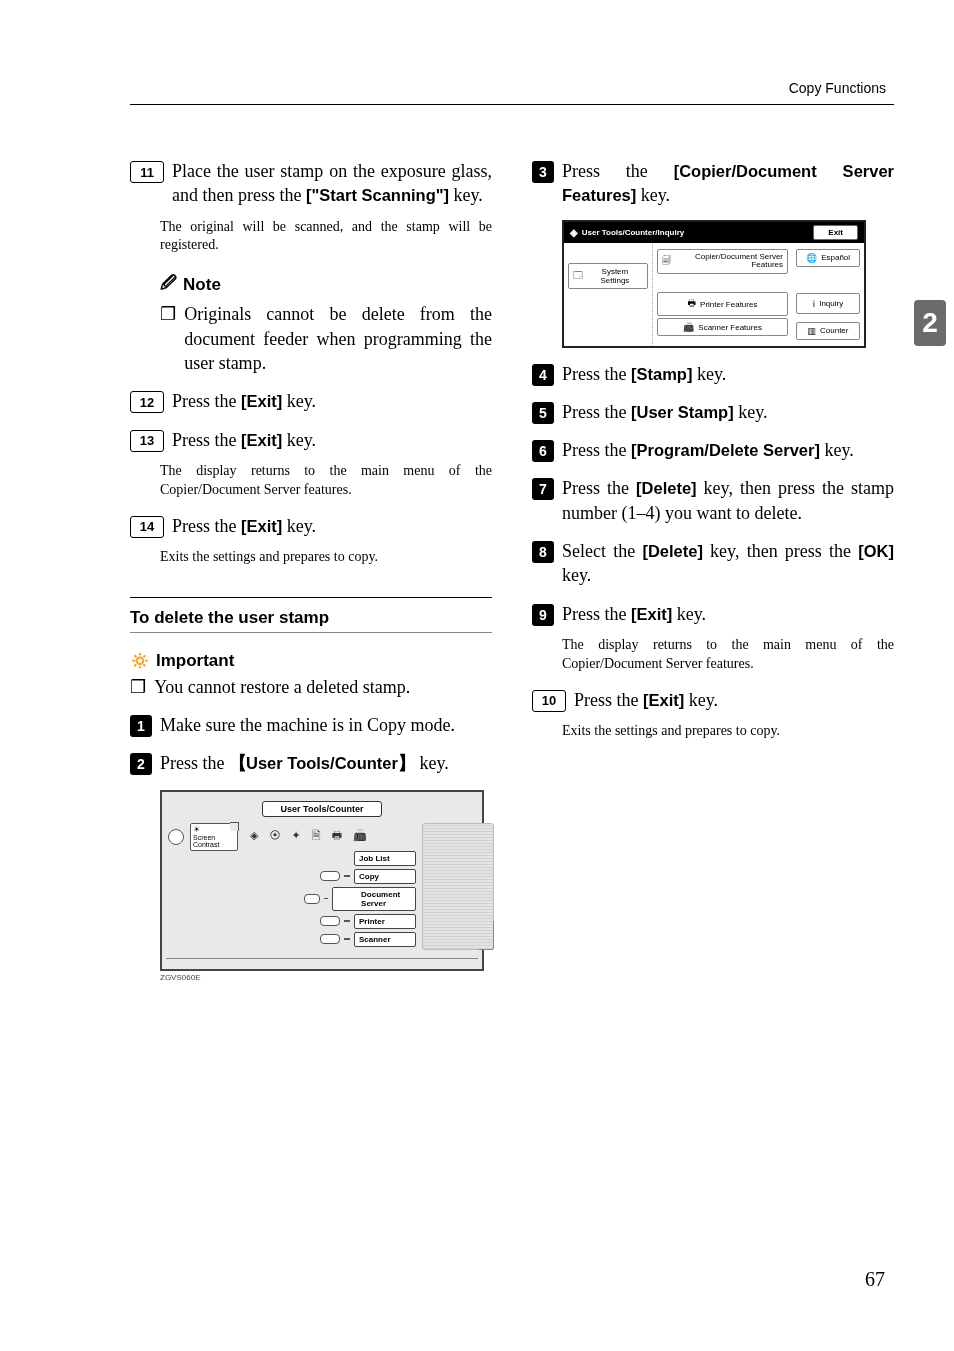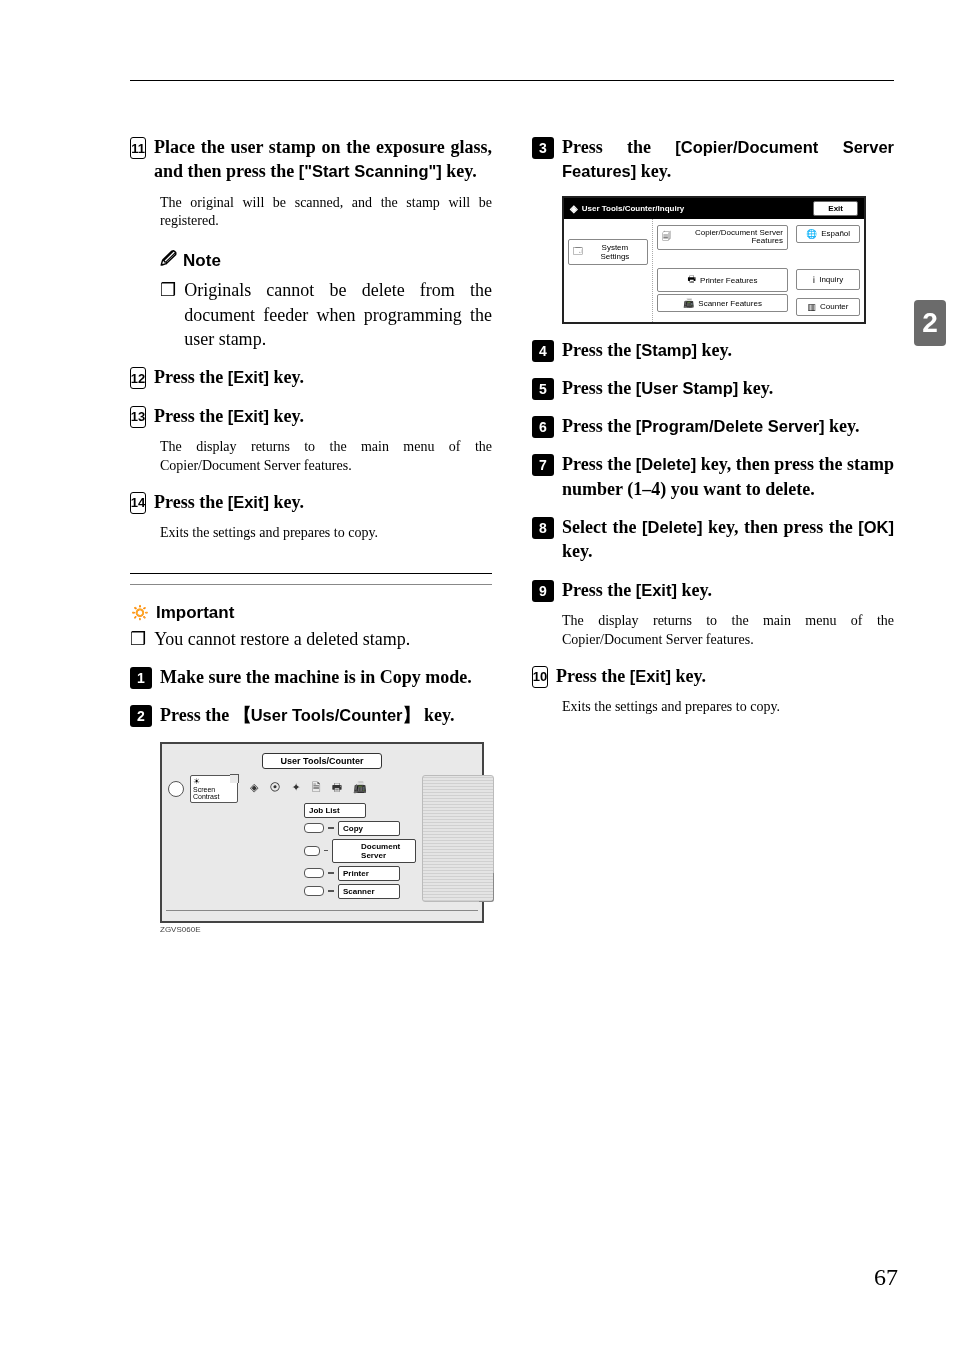--- a/index.html
+++ b/index.html
@@ -52,41 +52,41 @@
     font-size: 14px;
     font-weight: bold;
     align-items: center;
     justify-content: center;
     border-radius: 3px;
     flex-shrink: 0;
     margin-top: 2px;
   }
   .num-box-white {
     display: inline-flex;
-    width: 16px;
+    width: 34px;
     height: 22px;
     background: #fff;
     color: #000;
     border: 1.5px solid #000;
     font-family: Arial, Helvetica, sans-serif;
     font-size: 13px;
     font-weight: bold;
     align-items: center;
     justify-content: center;
     border-radius: 3px;
     flex-shrink: 0;
     margin-top: 2px;
     box-sizing: border-box;
   }
   .step-body {
     flex: 1;
     font-size: 18px;
     line-height: 1.35;
   }
-  .step-body .bold { font-weight: bold; }
+  .step-body .bold { font-weight: normal; }
   .sans { font-family: Arial, Helvetica, sans-serif; font-weight: bold; font-size: 16.5px; }
   .desc {
     font-size: 14px;
     line-height: 1.35;
     margin: 10px 0 0 30px;
   }
   .note-head, .important-head {
     display: flex;
     align-items: center;
     gap: 6px;
@@ -193,20 +193,21 @@
     color: #333;
   }
   .panel-buttons {
     padding: 2px 0 0 60px;
   }
   .mini-btn-row {
     display: flex;
     align-items: center;
     gap: 4px;
     margin: 3px 0;
+    justify-content: flex-end;
   }
   .mini-led {
     width: 18px; height: 8px; border: 1px solid #555; border-radius: 4px; background: #fff;
   }
   .mini-dash {
     width: 6px; height: 1.5px; background: #555;
   }
   .mini-btn {
     border: 1.5px solid #444;
     background: #fff;
@@ -322,29 +323,30 @@
     font-weight: bold;
     display: flex;
     align-items: center;
     justify-content: center;
     border-radius: 4px;
   }
 
   .page-num {
     position: absolute;
     bottom: 60px;
-    right: 56px;
-    font-size: 24px;
+    right: 69px;
+    font-size: 20px;
   }
   .just { text-align: justify; }
 </style>
 </head>
 <body>
 
 <div class="page">
+  <div class="running-head">Copy Functions</div>
   <hr class="hr-top">
 
   <div class="side-tab">2</div>
 
   <div class="columns">
 
     <div class="col">
 
       <div class="step">
         <span class="num-box-white">11</span>
@@ -380,20 +382,21 @@
 
       <div class="step">
         <span class="num-box-white">14</span>
         <div class="step-body">
           <span class="bold">Press the </span><span class="sans">[Exit]</span><span class="bold"> key.</span>
         </div>
       </div>
       <div class="desc just">Exits the settings and prepares to copy.</div>
 
       <hr class="sect-rule">
+      <div class="sect-title">To delete the user stamp</div>
       <hr class="sect-underline">
 
       <div class="important-head" style="margin-left:0;">
         <span class="important-icon">🔅</span>
         <span>Important</span>
       </div>
       <div class="bullet-item-top just">
         <span class="bullet-mark">❒</span>
         <span>You cannot restore a deleted stamp.</span>
       </div>

